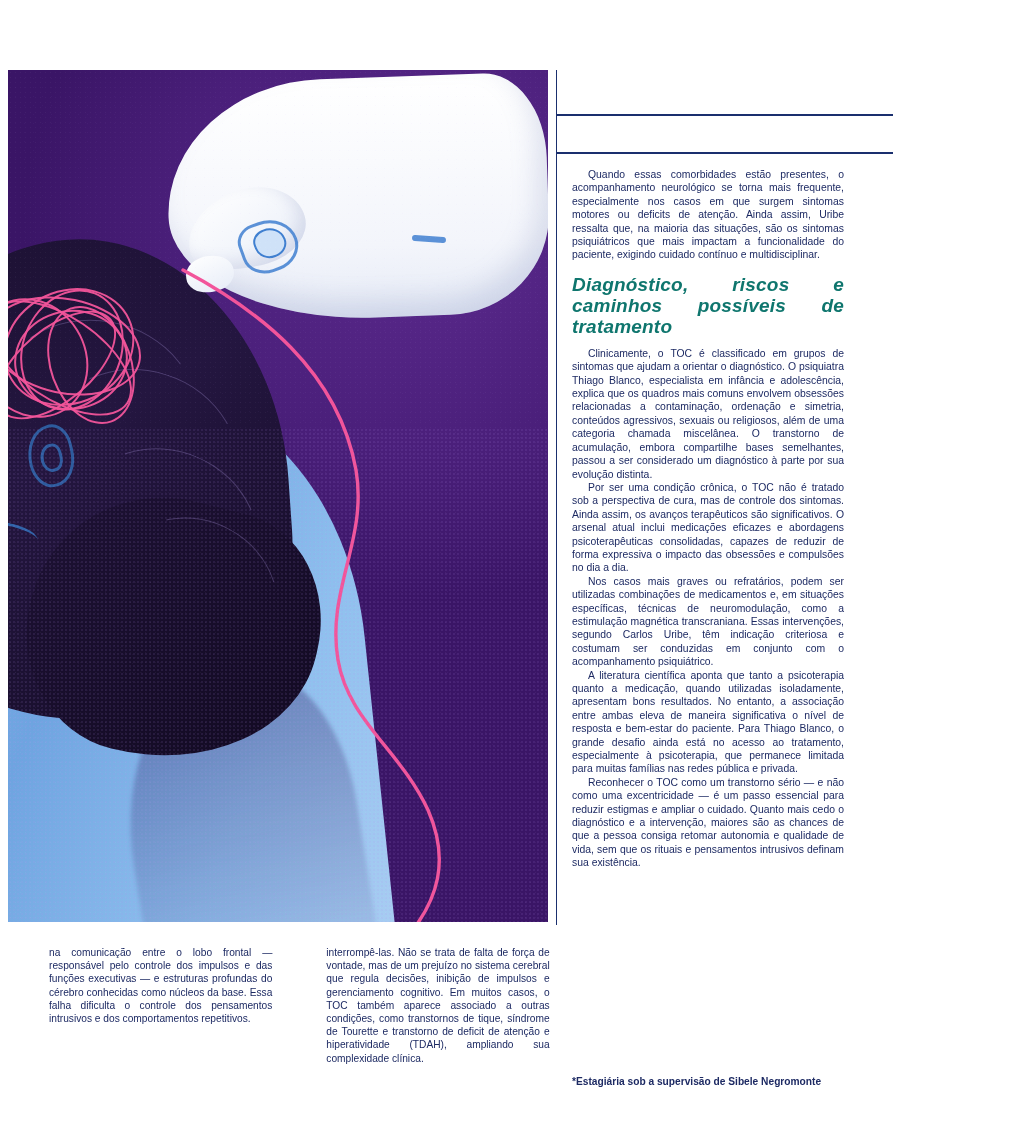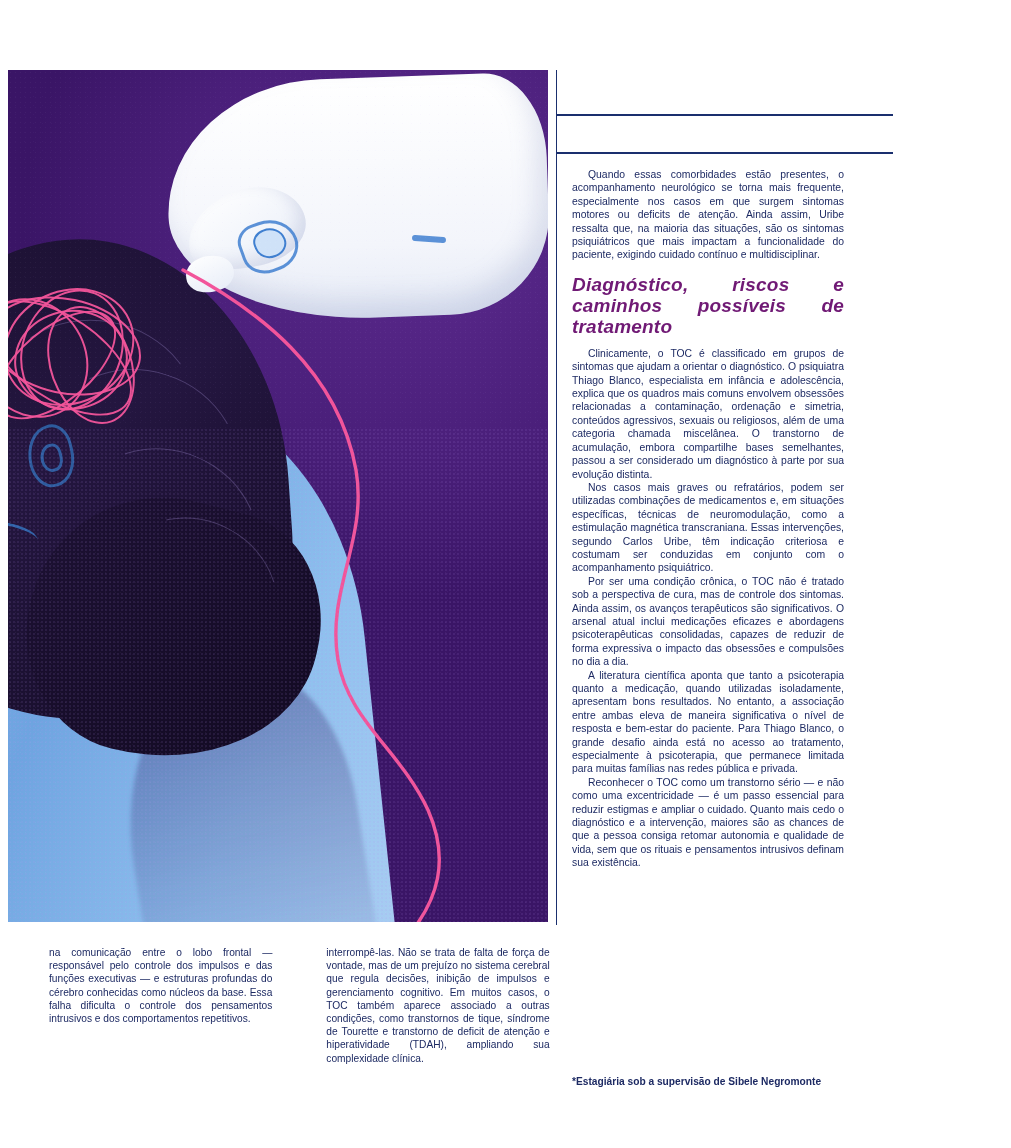--- a/index.html
+++ b/index.html
@@ -273,21 +273,21 @@
     width: 272px;
     color: #1d2a63;
     font-size: 10.4px;
     line-height: 13.4px;
     text-align: justify;
   }
   .col-right p { margin: 0; text-indent: 16px; }
   .col-right p.first { text-indent: 16px; }
 
   .section-head {
-    color: #701a75;
+    color: #0f766e;
     font-weight: bold;
     font-style: italic;
     font-size: 19px;
     line-height: 21px;
     margin: 12px 0 10px 0;
     letter-spacing: .2px;
   }
 
   .footer-cols {
     position: absolute;
@@ -364,22 +364,22 @@
   <div class="vrule"></div>
   <div class="hline1"></div>
   <div class="hline2"></div>
 
   <div class="col-right">
     <p class="first">Quando essas comorbidades estão presentes, o acompanhamento neurológico se torna mais frequente, especialmente nos casos em que surgem sintomas motores ou deficits de atenção. Ainda assim, Uribe ressalta que, na maioria das situações, são os sintomas psiquiátricos que mais impactam a funcionalidade do paciente, exigindo cuidado contínuo e multidisciplinar.</p>
 
     <h2 class="section-head">Diagnóstico, riscos e caminhos possíveis de tratamento</h2>
 
     <p>Clinicamente, o TOC é classificado em grupos de sintomas que ajudam a orientar o diagnóstico. O psiquiatra Thiago Blanco, especialista em infância e adolescência, explica que os quadros mais comuns envolvem obsessões relacionadas a contaminação, ordenação e simetria, conteúdos agressivos, sexuais ou religiosos, além de uma categoria chamada miscelânea. O transtorno de acumulação, embora compartilhe bases semelhantes, passou a ser considerado um diagnóstico à parte por sua evolução distinta.</p>
+    <p>Por ser uma condição crônica, o TOC não é tratado sob a perspectiva de cura, mas de controle dos sintomas. Ainda assim, os avanços terapêuticos são significativos. O arsenal atual inclui medicações eficazes e abordagens psicoterapêuticas consolidadas, capazes de reduzir de forma expressiva o impacto das obsessões e compulsões no dia a dia.</p>
     <p>Nos casos mais graves ou refratários, podem ser utilizadas combinações de medicamentos e, em situações específicas, técnicas de neuromodulação, como a estimulação magnética transcraniana. Essas intervenções, segundo Carlos Uribe, têm indicação criteriosa e costumam ser conduzidas em conjunto com o acompanhamento psiquiátrico.</p>
-    <p>Por ser uma condição crônica, o TOC não é tratado sob a perspectiva de cura, mas de controle dos sintomas. Ainda assim, os avanços terapêuticos são significativos. O arsenal atual inclui medicações eficazes e abordagens psicoterapêuticas consolidadas, capazes de reduzir de forma expressiva o impacto das obsessões e compulsões no dia a dia.</p>
     <p>A literatura científica aponta que tanto a psicoterapia quanto a medicação, quando utilizadas isoladamente, apresentam bons resultados. No entanto, a associação entre ambas eleva de maneira significativa o nível de resposta e bem-estar do paciente. Para Thiago Blanco, o grande desafio ainda está no acesso ao tratamento, especialmente à psicoterapia, que permanece limitada para muitas famílias nas redes pública e privada.</p>
     <p>Reconhecer o TOC como um transtorno sério — e não como uma excentricidade — é um passo essencial para reduzir estigmas e ampliar o cuidado. Quanto mais cedo o diagnóstico e a intervenção, maiores são as chances de que a pessoa consiga retomar autonomia e qualidade de vida, sem que os rituais e pensamentos intrusivos definam sua existência.</p>
   </div>
 
   <div class="footer-cols">
     <div class="fcol">
       <p style="text-indent:0">na comunicação entre o lobo frontal — responsável pelo controle dos impulsos e das funções executivas — e estruturas profundas do cérebro conhecidas como núcleos da base. Essa falha dificulta o controle dos pensamentos intrusivos e dos comportamentos repetitivos.</p>
     </div>
     <div class="fcol">
       <p style="text-indent:0">interrompê-las. Não se trata de falta de força de vontade, mas de um prejuízo no sistema cerebral que regula decisões, inibição de impulsos e gerenciamento cognitivo. Em muitos casos, o TOC também aparece associado a outras condições, como transtornos de tique, síndrome de Tourette e transtorno de deficit de atenção e hiperatividade (TDAH), ampliando sua complexidade clínica.</p>

